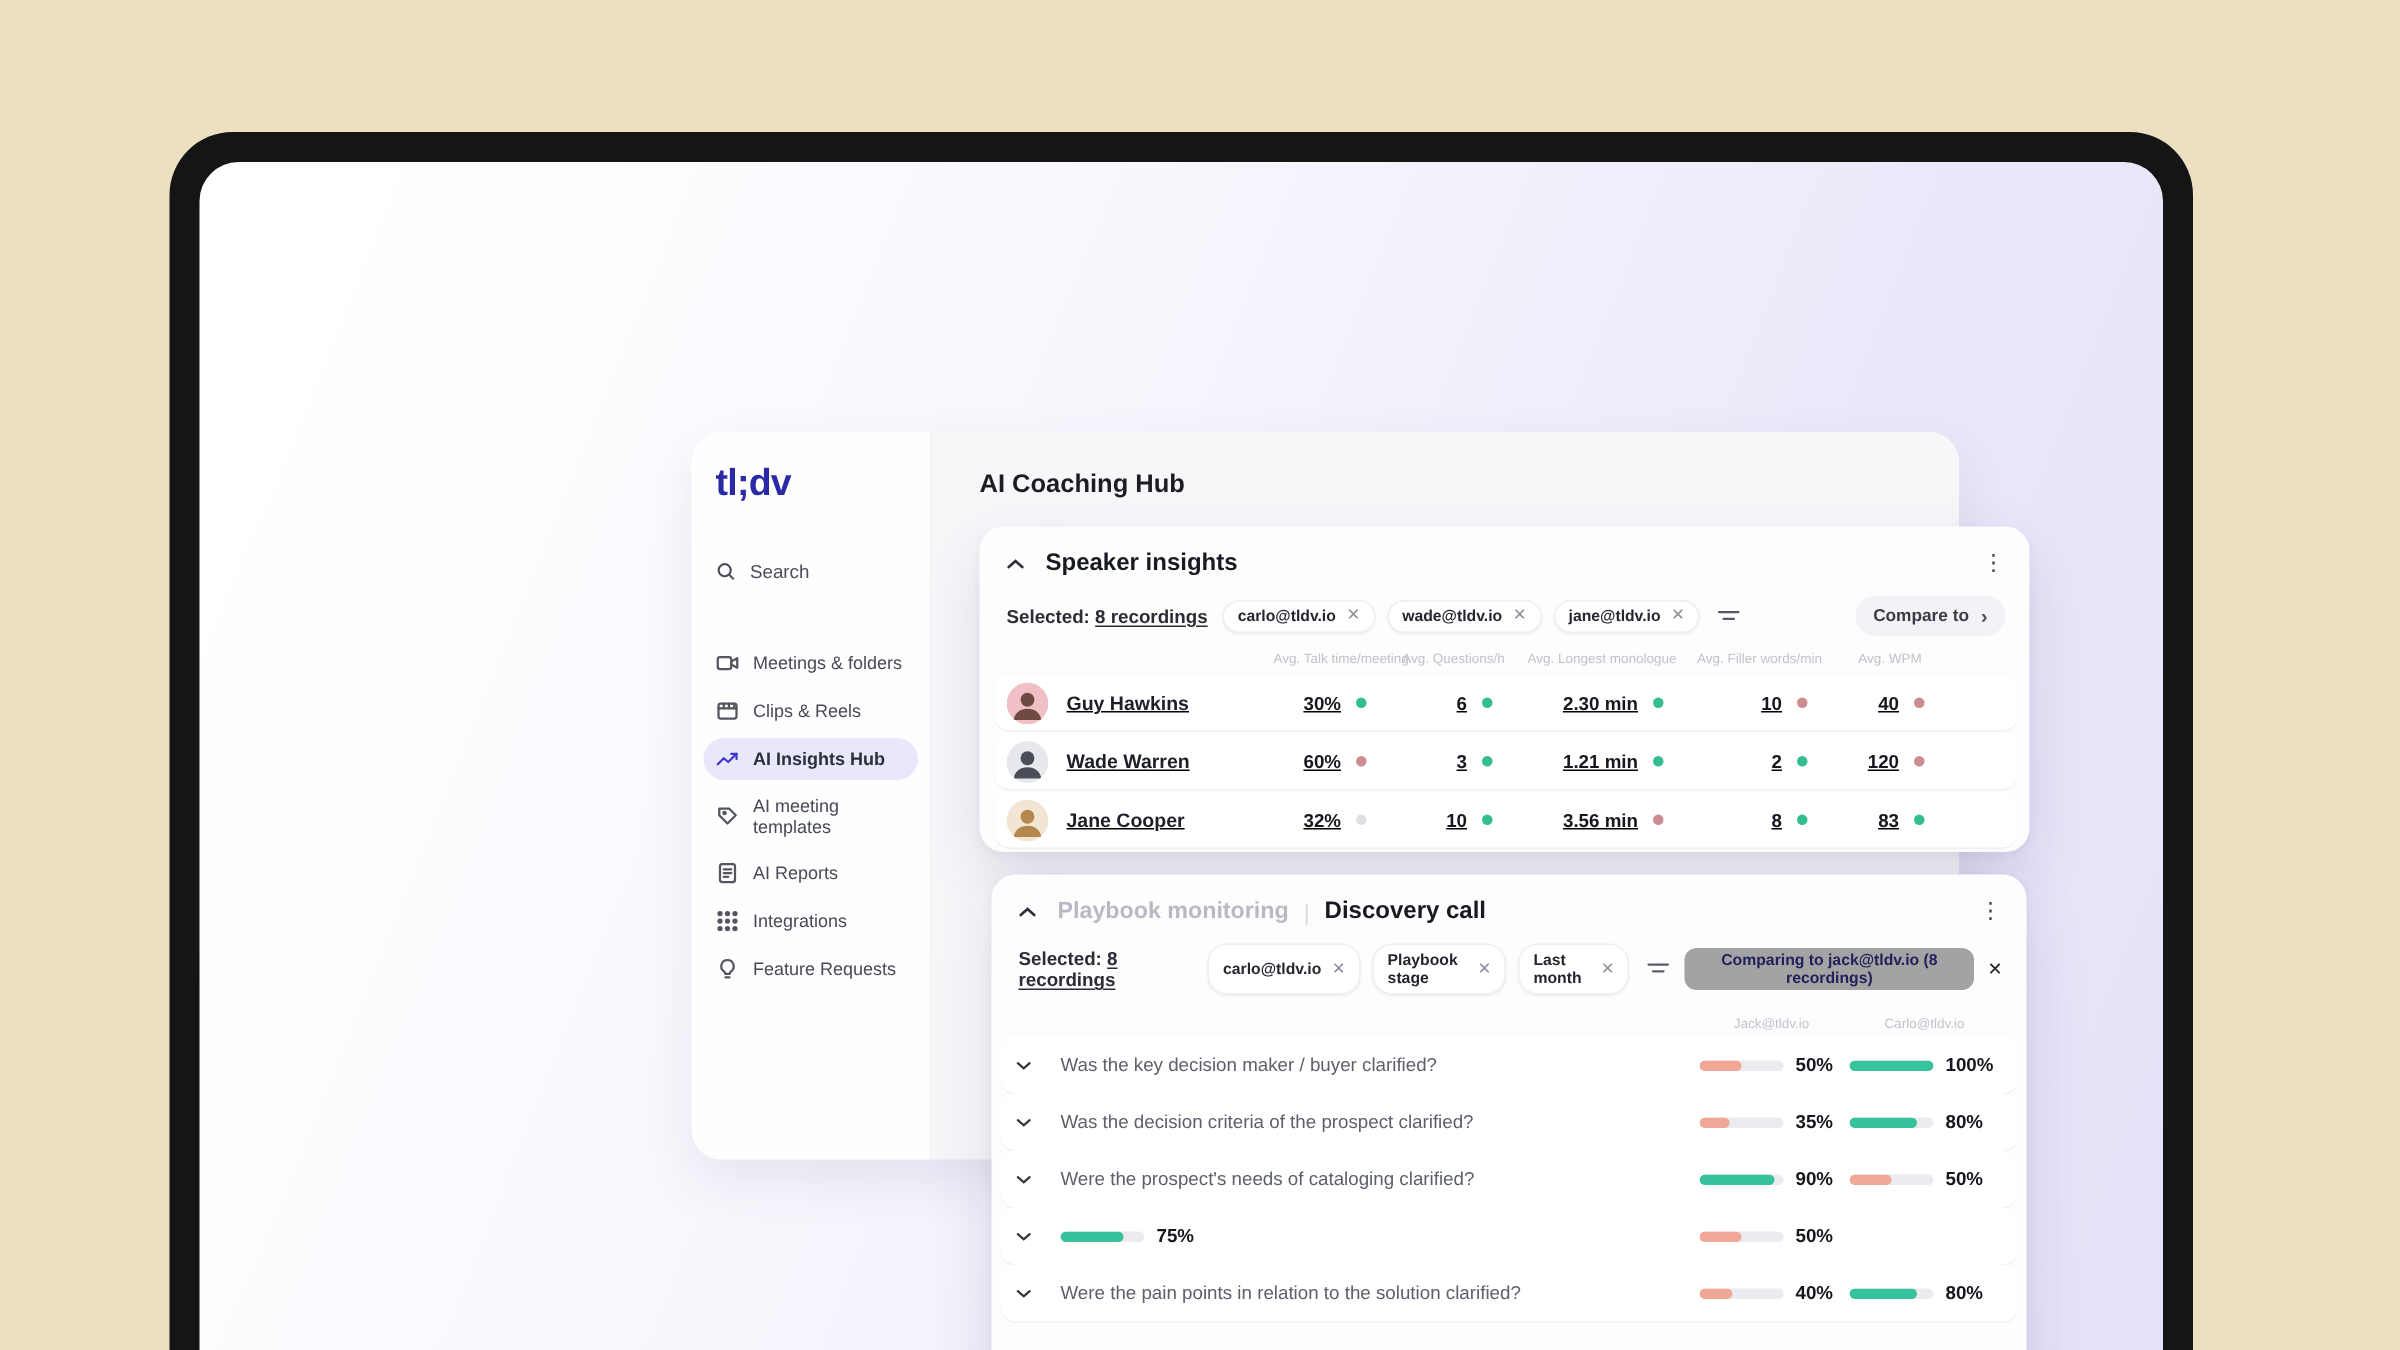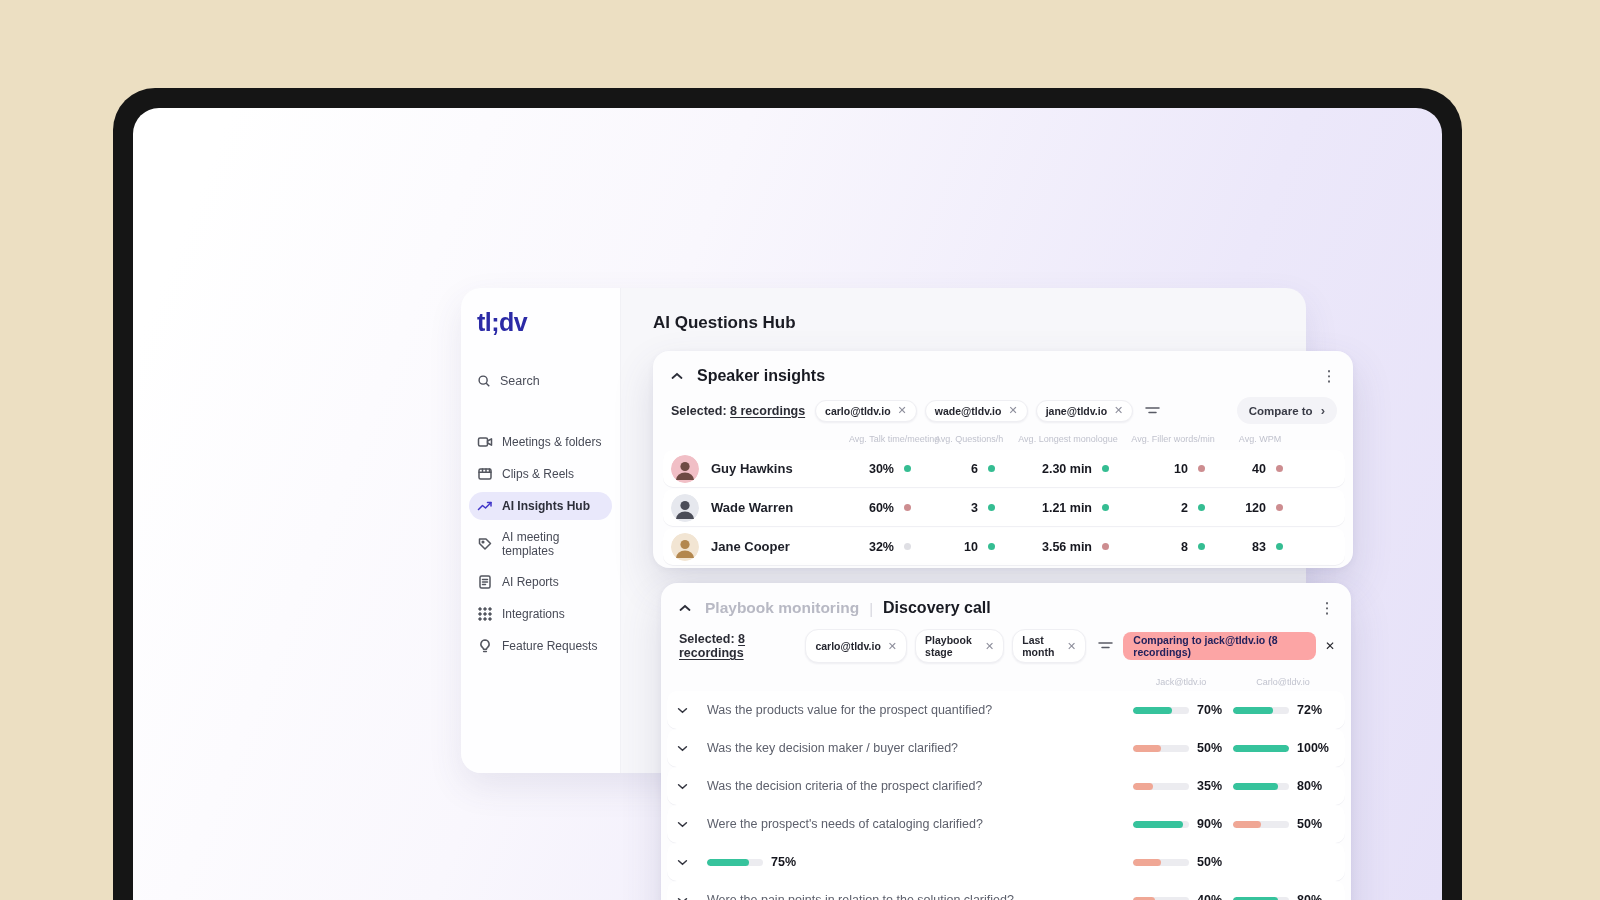--- a/index.html
+++ b/index.html
@@ -57,21 +57,21 @@
   .filter-icon { cursor:pointer; display:inline-flex; margin-left:2px; }
   .compare-btn { margin-left:auto; display:inline-flex; align-items:center; gap:8px;
                  background:#f3f3f7; border-radius:14px; padding:6px 12px; cursor:pointer;
                  font-size:11.5px; font-weight:600; color:#393b46; }
   .compare-btn .chev { font-size:13px; color:#4c4e58; }
 
   
   .sgrid { display:grid; grid-template-columns:30px 148px 78px 84px 114px 96px 78px; align-items:center; }
   .shead { padding:10px 14px 0 18px; }
   .shead .hcell { font-size:9px; color:#c0c2cd; text-align:center; white-space:nowrap; overflow:visible; }
-  .srows { padding:6px 8px 0 10px; display:flex; flex-direction:column; gap:2px; }
+  .srows { padding:6px 8px 0 10px; display:flex; flex-direction:column; gap:2px;text-decoration:underline; }
   .srow { background:#ffffff; border-radius:10px; height:37px; padding:0 6px 0 8px;
           box-shadow:0 1px 0 #f0f0f4; }
   .srow .avatar { width:28px; height:28px; border-radius:50%; overflow:hidden; }
   .srow .sname { font-size:13px; font-weight:600; color:#1d1f28; padding-left:10px; }
   .mcell { display:flex; align-items:center; justify-content:flex-end; gap:10px; padding-right:16px;text-align:right; }
   .mval { font-size:12.5px; font-weight:600; color:#16171f; }
   .dot { width:7px; height:7px; border-radius:50%; }
   .dot.green { background:#35bd92; }
   .dot.red { background:#cd8d90; }
   .dot.gray { background:#dfdfe4; }
@@ -86,22 +86,22 @@
   .qchev { display:flex; align-items:center; cursor:pointer; }
   .qtext { font-size:12.5px; color:#5d606c; }
   .bargroup { display:flex; align-items:center; gap:8px; }
   .bar { width:56px; height:7px; border-radius:4px; background:#ececf0; position:relative; overflow:hidden; }
   .bar .fill { position:absolute; left:0; top:0; bottom:0; border-radius:4px; }
   .fill.green { background:#36c39c; }
   .fill.salmon { background:#f0a795; }
   .pct { font-size:12.5px; font-weight:600; color:#15161e; min-width:32px; }
 
   .comparing-wrap { margin-left:auto; display:flex; align-items:center; gap:9px; }
-  .comparing-chip { background:#fca5a5; border-radius:8px; padding:2px 10px;
-                    font-size:10.5px; font-weight:700; color:#22215c; cursor:pointer; }
+  .comparing-chip { background:#a3a3a3; border-radius:8px; padding:2px 10px;
+                    font-size:10.5px; font-weight:700; color:#22215c; cursor:pointer;text-align:center; }
   .comparing-x { font-size:12px; color:#27282f; cursor:pointer; }
 
   svg { display:block; }
 </style>
 </head>
 <body>
 
 <div class="stage">
   <div class="laptop">
     <div class="screen">
@@ -189,21 +189,21 @@
     <span class="nav-icon" style="color: rgb(83, 86, 95);">
                   <svg width="16" height="16" viewBox="0 0 16 16" fill="none" stroke-width="1.5" stroke-linecap="round" stroke-linejoin="round" stroke="#53565f">
                     <path d="M8 2 a4.2 4.2 0 0 1 2.4 7.6 c-.6.5-.9 1-.9 1.7 h-3 c0-.7-.3-1.2-.9-1.7 A4.2 4.2 0 0 1 8 2 Z"></path>
                     <line x1="6.6" y1="13.5" x2="9.4" y2="13.5"></line>
                   </svg>
                 </span>
     <span class="nav-label">Feature Requests</span>
   </div>
             </div>
         </div>
-        <div class="page-title">AI Questions Hub</div>
+        <div class="page-title">AI Coaching Hub</div>
       </div>
 
       <div class="card card-speaker">
         <div class="card-head">
           <span>
             <svg width="12" height="8" viewBox="0 0 12 8" fill="none" stroke="#2d2f3a" stroke-width="1.8" stroke-linecap="round">
                 <polyline points="1.5,6 6,2 10.5,6"></polyline>
               </svg>
           </span>
           <span class="card-title">Speaker insights</span>
@@ -392,119 +392,99 @@
           <span class="qcol-label">Jack@tldv.io</span>
           <span class="qcol-label">Carlo@tldv.io</span>
         </div>
         <div class="qlist" id="question-rows">
             <div class="qrow">
     <span class="qchev">
       <svg width="11" height="7" viewBox="0 0 12 8" fill="none" stroke="#33353f" stroke-width="1.7" stroke-linecap="round">
                   <polyline points="1.5,2 6,6 10.5,2"></polyline>
                 </svg>
     </span>
-    <span class="qtext">Was the products value for the prospect quantified?</span>
-    <span class="bargroup">
-      <span class="bar">
-                  <span class="fill green" style="width: 70%;"></span>
-                </span>
-      <span class="pct">70%</span>
-    </span>
-    <span class="bargroup">
-      <span class="bar">
-                  <span class="fill green" style="width: 72%;"></span>
-                </span>
-      <span class="pct">72%</span>
+    <span class="qtext">Was the key decision maker / buyer clarified?</span>
+    <span class="bargroup">
+      <span class="bar">
+                  <span class="fill salmon" style="width: 50%;"></span>
+                </span>
+      <span class="pct">50%</span>
+    </span>
+    <span class="bargroup">
+      <span class="bar">
+                  <span class="fill green" style="width: 100%;"></span>
+                </span>
+      <span class="pct">100%</span>
     </span>
   </div>
             <div class="qrow">
     <span class="qchev">
       <svg width="11" height="7" viewBox="0 0 12 8" fill="none" stroke="#33353f" stroke-width="1.7" stroke-linecap="round">
                   <polyline points="1.5,2 6,6 10.5,2"></polyline>
                 </svg>
     </span>
-    <span class="qtext">Was the key decision maker / buyer clarified?</span>
-    <span class="bargroup">
-      <span class="bar">
-                  <span class="fill salmon" style="width: 50%;"></span>
-                </span>
-      <span class="pct">50%</span>
-    </span>
-    <span class="bargroup">
-      <span class="bar">
-                  <span class="fill green" style="width: 100%;"></span>
-                </span>
-      <span class="pct">100%</span>
+    <span class="qtext">Was the decision criteria of the prospect clarified?</span>
+    <span class="bargroup">
+      <span class="bar">
+                  <span class="fill salmon" style="width: 35%;"></span>
+                </span>
+      <span class="pct">35%</span>
+    </span>
+    <span class="bargroup">
+      <span class="bar">
+                  <span class="fill green" style="width: 80%;"></span>
+                </span>
+      <span class="pct">80%</span>
     </span>
   </div>
             <div class="qrow">
     <span class="qchev">
       <svg width="11" height="7" viewBox="0 0 12 8" fill="none" stroke="#33353f" stroke-width="1.7" stroke-linecap="round">
                   <polyline points="1.5,2 6,6 10.5,2"></polyline>
                 </svg>
     </span>
-    <span class="qtext">Was the decision criteria of the prospect clarified?</span>
-    <span class="bargroup">
-      <span class="bar">
-                  <span class="fill salmon" style="width: 35%;"></span>
-                </span>
-      <span class="pct">35%</span>
-    </span>
-    <span class="bargroup">
-      <span class="bar">
-                  <span class="fill green" style="width: 80%;"></span>
-                </span>
-      <span class="pct">80%</span>
+    <span class="qtext">Were the prospect's needs of cataloging clarified?</span>
+    <span class="bargroup">
+      <span class="bar">
+                  <span class="fill green" style="width: 90%;"></span>
+                </span>
+      <span class="pct">90%</span>
+    </span>
+    <span class="bargroup">
+      <span class="bar">
+                  <span class="fill salmon" style="width: 50%;"></span>
+                </span>
+      <span class="pct">50%</span>
     </span>
   </div>
             <div class="qrow">
     <span class="qchev">
       <svg width="11" height="7" viewBox="0 0 12 8" fill="none" stroke="#33353f" stroke-width="1.7" stroke-linecap="round">
                   <polyline points="1.5,2 6,6 10.5,2"></polyline>
                 </svg>
     </span>
-    <span class="qtext">Were the prospect's needs of cataloging clarified?</span>
-    <span class="bargroup">
-      <span class="bar">
-                  <span class="fill green" style="width: 90%;"></span>
-                </span>
-      <span class="pct">90%</span>
+    <span class="bargroup">
+      <span class="bar">
+                  <span class="fill green" style="width: 75%;"></span>
+                </span>
+      <span class="pct">75%</span>
     </span>
     <span class="bargroup">
       <span class="bar">
                   <span class="fill salmon" style="width: 50%;"></span>
                 </span>
       <span class="pct">50%</span>
     </span>
   </div>
             <div class="qrow">
     <span class="qchev">
       <svg width="11" height="7" viewBox="0 0 12 8" fill="none" stroke="#33353f" stroke-width="1.7" stroke-linecap="round">
                   <polyline points="1.5,2 6,6 10.5,2"></polyline>
                 </svg>
     </span>
-    <span class="bargroup">
-      <span class="bar">
-                  <span class="fill green" style="width: 75%;"></span>
-                </span>
-      <span class="pct">75%</span>
-    </span>
-    <span class="bargroup">
-      <span class="bar">
-                  <span class="fill salmon" style="width: 50%;"></span>
-                </span>
-      <span class="pct">50%</span>
-    </span>
-  </div>
-            <div class="qrow">
-    <span class="qchev">
-      <svg width="11" height="7" viewBox="0 0 12 8" fill="none" stroke="#33353f" stroke-width="1.7" stroke-linecap="round">
-                  <polyline points="1.5,2 6,6 10.5,2"></polyline>
-                </svg>
-    </span>
     <span class="qtext">Were the pain points in relation to the solution clarified?</span>
     <span class="bargroup">
       <span class="bar">
                   <span class="fill salmon" style="width: 40%;"></span>
                 </span>
       <span class="pct">40%</span>
     </span>
     <span class="bargroup">
       <span class="bar">
                   <span class="fill green" style="width: 80%;"></span>

